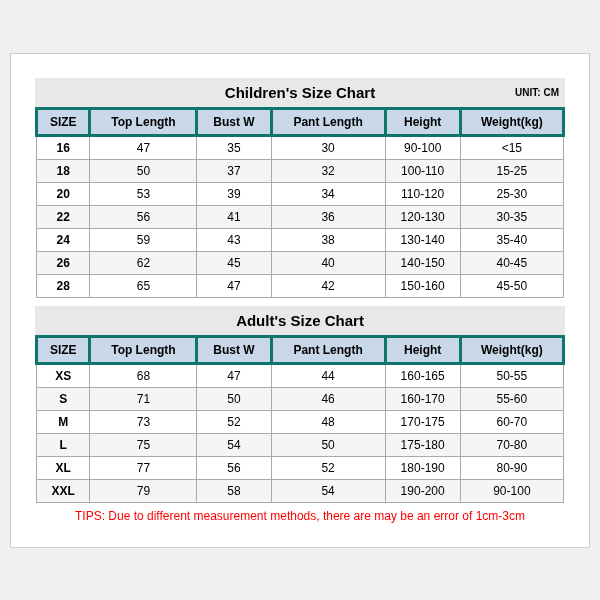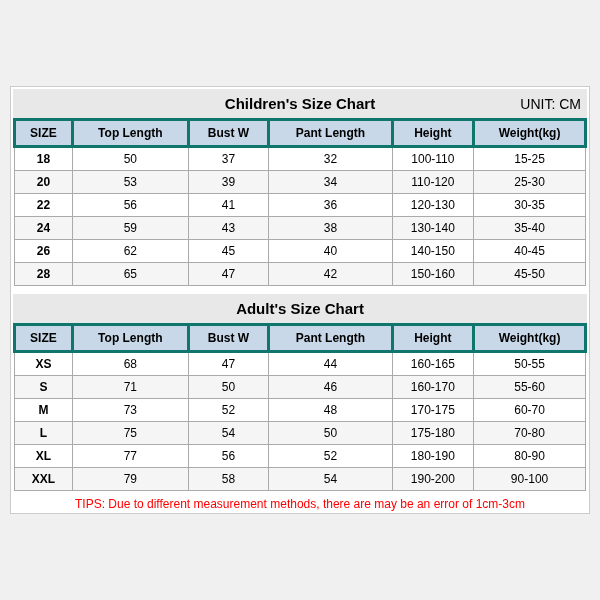--- a/index.html
+++ b/index.html
@@ -8,38 +8,38 @@
       height: 600px;
       background: #f0f0f0;
       display: flex;
       align-items: center;
       justify-content: center;
       font-family: Arial, sans-serif;
     }
     .chart-container {
       background: white;
       border: 1px solid #ccc;
-      padding: 2px;
+      padding: 24px;
       width: 580px;
     }
     .section-title {
       text-align: center;
       font-weight: bold;
       font-size: 15px;
       background: #e8e8e8;
       padding: 6px 0;
       position: relative;
     }
     .unit-label {
       position: absolute;
       right: 6px;
       top: 50%;
       transform: translateY(-50%);
-      font-size: 14px;
-      font-weight: normal;
+      font-size: 10px;
+      font-weight: bold;
     }
     table {
       width: 100%;
       border-collapse: collapse;
       font-size: 12px;
     }
     th {
       background: #c8d8e8;
       border: 3px solid #0f766e;
       padding: 5px 4px;
@@ -85,20 +85,28 @@
       <tr>
         <th>SIZE</th>
         <th>Top Length</th>
         <th>Bust W</th>
         <th>Pant Length</th>
         <th>Height</th>
         <th>Weight(kg)</th>
       </tr>
     </thead>
     <tbody id="children-tbody">
+    <tr>
+          <td class="size-col">16</td>
+          <td>47</td>
+          <td>35</td>
+          <td>30</td>
+          <td>90-100</td>
+          <td>&lt;15</td>
+        </tr>
         <tr>
           <td class="size-col">18</td>
           <td>50</td>
           <td>37</td>
           <td>32</td>
           <td>100-110</td>
           <td>15-25</td>
         </tr>
         <tr>
           <td class="size-col">20</td>

